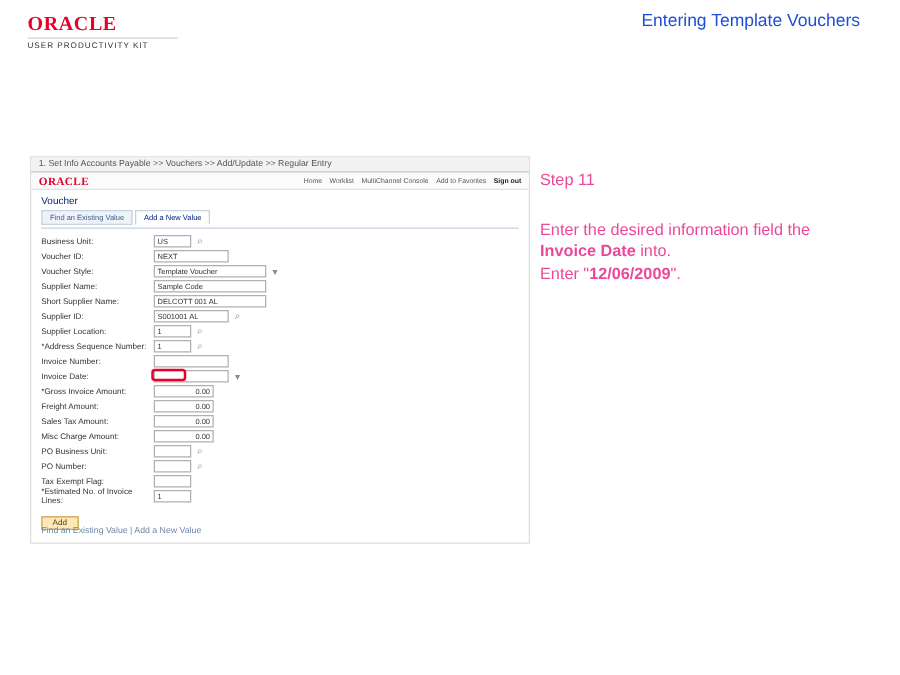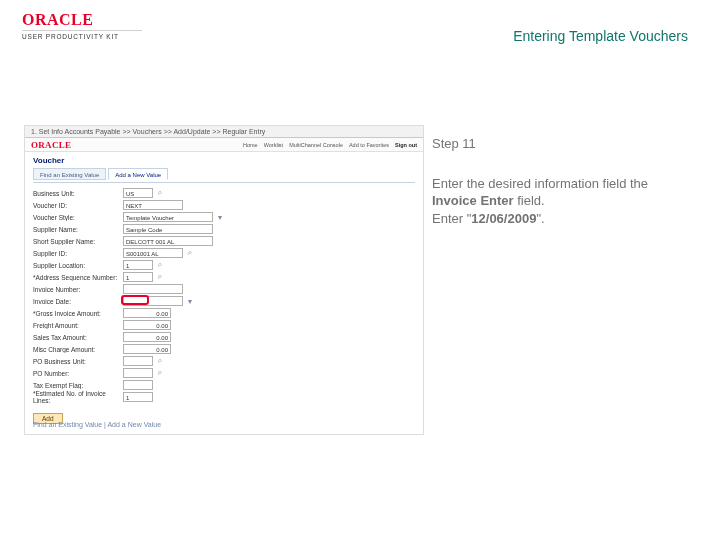--- a/index.html
+++ b/index.html
@@ -35,23 +35,23 @@
     width: 120px;
     margin: 3px 0 2px 0;
   }
   .upk-text {
     font-size: 6.5px;
     letter-spacing: 0.8px;
     color: #333;
   }
   .title {
     position: absolute;
-    top: 28px; right: 32px;
+    top: 8px; right: 32px;
     font-size: 14px;
-    color: #0f766e;
+    color: #1d4ed8;
   }
   .screenshot-panel {
     position: absolute;
     left: 24px;
     top: 125px;
     width: 400px;
     height: 310px;
     background: #fff;
     border: 1px solid #dcdcdc;
     font-size: 7px;
@@ -84,21 +84,21 @@
     line-height: 14px;
   }
   .shot-nav .right-links {
     display: flex; gap: 6px;
     font-size: 5.5px;
     color: #555;
   }
   .shot-nav .right-links span:last-child { font-weight: 700; color: #222; }
   .shot-heading {
     font-size: 8px;
-    font-weight: 700;
+    font-weight: 400;
     color: #001e6a;
     padding: 4px 8px 3px 8px;
   }
   .shot-subnav {
     height: 12px;
     display: flex;
     align-items: stretch;
     padding: 0 8px;
     gap: 2px;
     margin-bottom: 2px;
@@ -174,21 +174,21 @@
     font-size: 7px;
     color: #7088a8;
   }
   .instruction-panel {
     position: absolute;
     left: 432px;
     right: 30px;
     top: 135px;
     font-size: 13px;
     line-height: 1.35;
-    color: #737373;
+    color: #ec4899;
   }
   .step-label {
     margin-bottom: 22px;
   }
   .instruction-panel b { font-weight: 700; }
 </style>
 </head>
 <body>
 
 <div class="header">
@@ -196,21 +196,21 @@
     <span class="oracle-logo">ORACLE</span>
     <span class="upk-line"></span>
     <span class="upk-text">USER PRODUCTIVITY KIT</span>
   </div>
   <div class="title">Entering Template Vouchers</div>
 </div>
 
 <div class="instruction-panel">
   <div class="step-label">Step 11</div>
   <div>
-    <span>Enter the desired information field the </span><b>Invoice Enter</b><span> field.</span><br>
+    <span>Enter the desired information field the </span><b>Invoice Date</b><span> into.</span><br>
     <span>Enter "</span><b>12/06/2009</b><span>".</span>
   </div>
 </div>
 
 <div class="screenshot-panel">
   <div class="shot-titlebar">1. Set Info   Accounts Payable  &gt;&gt; Vouchers &gt;&gt; Add/Update &gt;&gt; Regular Entry</div>
 
   <div class="shot-nav">
     <span class="mini-logo">ORACLE</span>
     <div class="right-links">

